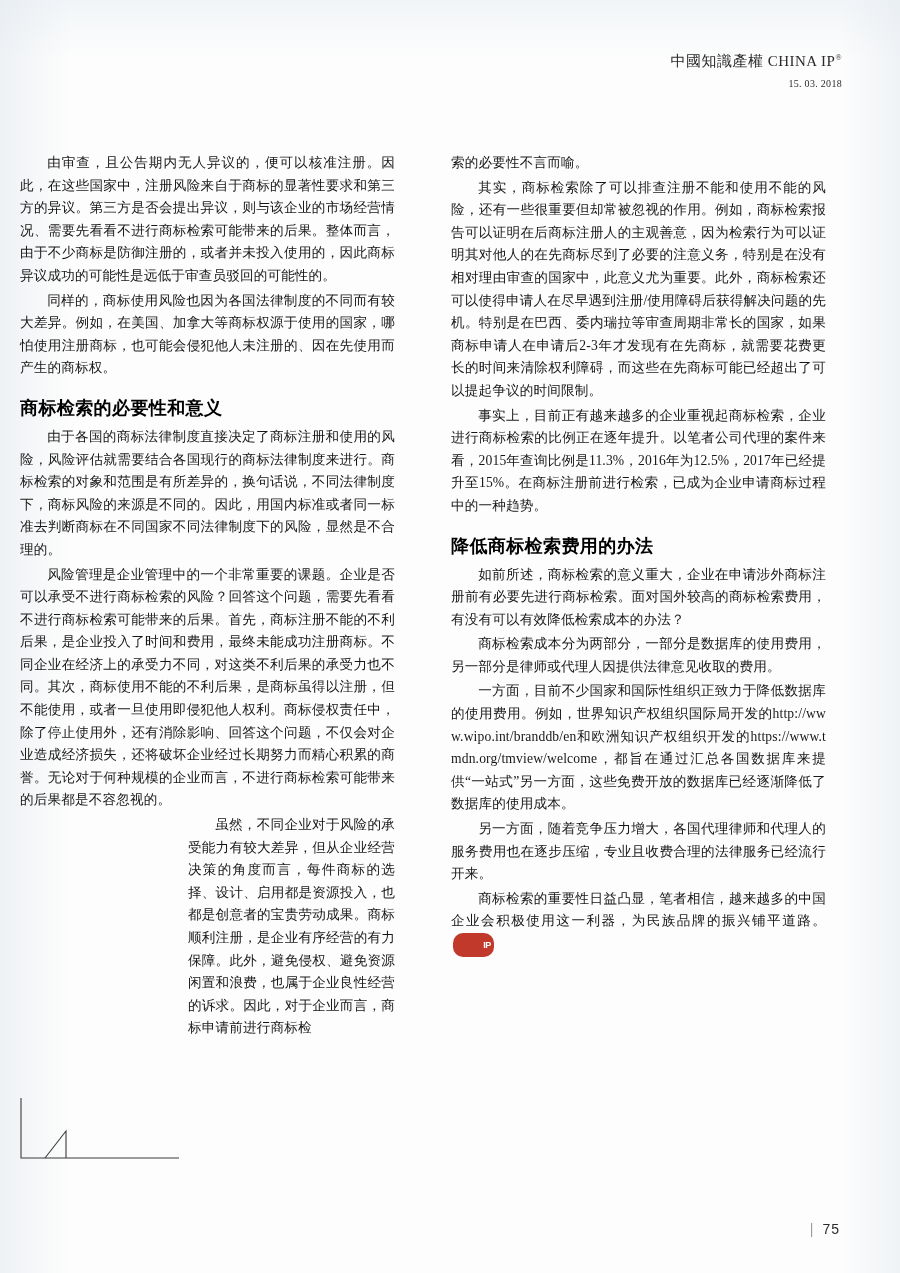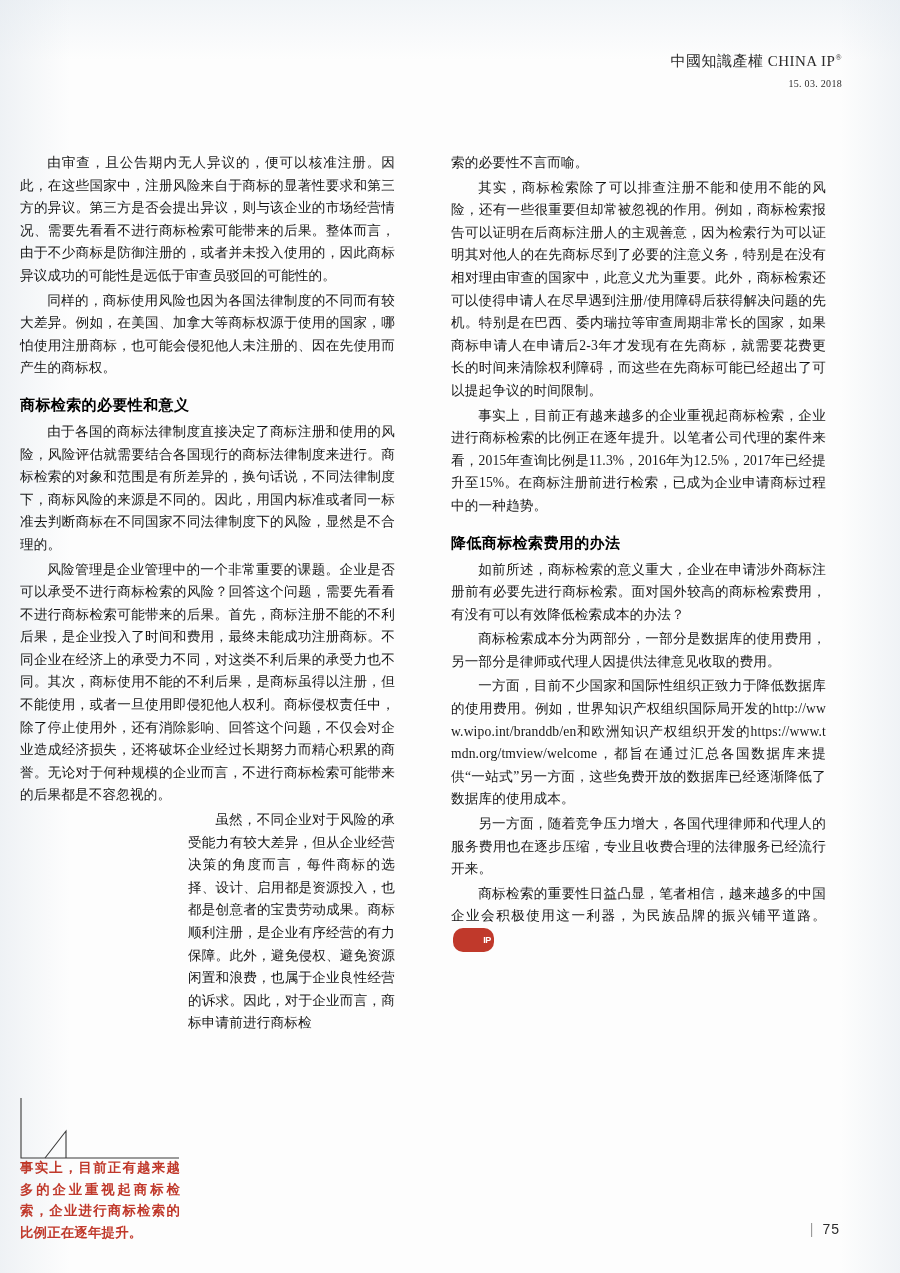--- a/index.html
+++ b/index.html
@@ -71,21 +71,21 @@
     text-align: justify;
     text-justify: inter-ideograph;
     color: #161616;
     font-family: "Liberation Serif", serif;
     letter-spacing: 0.15px;
   }
   .col p.indent {
     text-indent: 2em;
   }
   h2.section-head {
-    font-size: 15px;
+    font-size: 18px;
     font-weight: bold;
     margin: 16px 0 6px 0;
     color: #000;
     letter-spacing: 0.4px;
     font-family: "Liberation Sans", sans-serif;
   }
   .gap-top {
     margin-top: 14px;
   }
 
@@ -182,21 +182,20 @@
       <p class="indent">由于各国的商标法律制度直接决定了商标注册和使用的风险，风险评估就需要结合各国现行的商标法律制度来进行。商标检索的对象和范围是有所差异的，换句话说，不同法律制度下，商标风险的来源是不同的。因此，用国内标准或者同一标准去判断商标在不同国家不同法律制度下的风险，显然是不合理的。</p>
       <p class="indent gap-top">风险管理是企业管理中的一个非常重要的课题。企业是否可以承受不进行商标检索的风险？回答这个问题，需要先看看不进行商标检索可能带来的后果。首先，商标注册不能的不利后果，是企业投入了时间和费用，最终未能成功注册商标。不同企业在经济上的承受力不同，对这类不利后果的承受力也不同。其次，商标使用不能的不利后果，是商标虽得以注册，但不能使用，或者一旦使用即侵犯他人权利。商标侵权责任中，除了停止使用外，还有消除影响、回答这个问题，不仅会对企业造成经济损失，还将破坏企业经过长期努力而精心积累的商誉。无论对于何种规模的企业而言，不进行商标检索可能带来的后果都是不容忽视的。</p>
 
       <div class="pullquote-wrap">
         <div class="pullquote-rule">
           <svg width="160" height="62" viewBox="0 0 160 62" xmlns="http://www.w3.org/2000/svg">
             <polyline points="1,1 1,61 159,61" fill="none" stroke="#3a3a3a" stroke-width="1.1"></polyline>
             <polyline points="25,61 46,34 46,61" fill="none" stroke="#3a3a3a" stroke-width="1.1"></polyline>
           </svg>
         </div>
-        <div class="pullquote">事实上，目前正有越来越多的企业重视起商标检索，企业进行商标检索的比例正在逐年提升。</div>
       </div>
 
       <div class="col-left-body">
         <div class="wrap-around" style="height:235px"></div>
         <p class="indent gap-top">虽然，不同企业对于风险的承受能力有较大差异，但从企业经营决策的角度而言，每件商标的选择、设计、启用都是资源投入，也都是创意者的宝贵劳动成果。商标顺利注册，是企业有序经营的有力保障。此外，避免侵权、避免资源闲置和浪费，也属于企业良性经营的诉求。因此，对于企业而言，商标申请前进行商标检</p>
       </div>
 
     </div>
 
     <div class="col">

